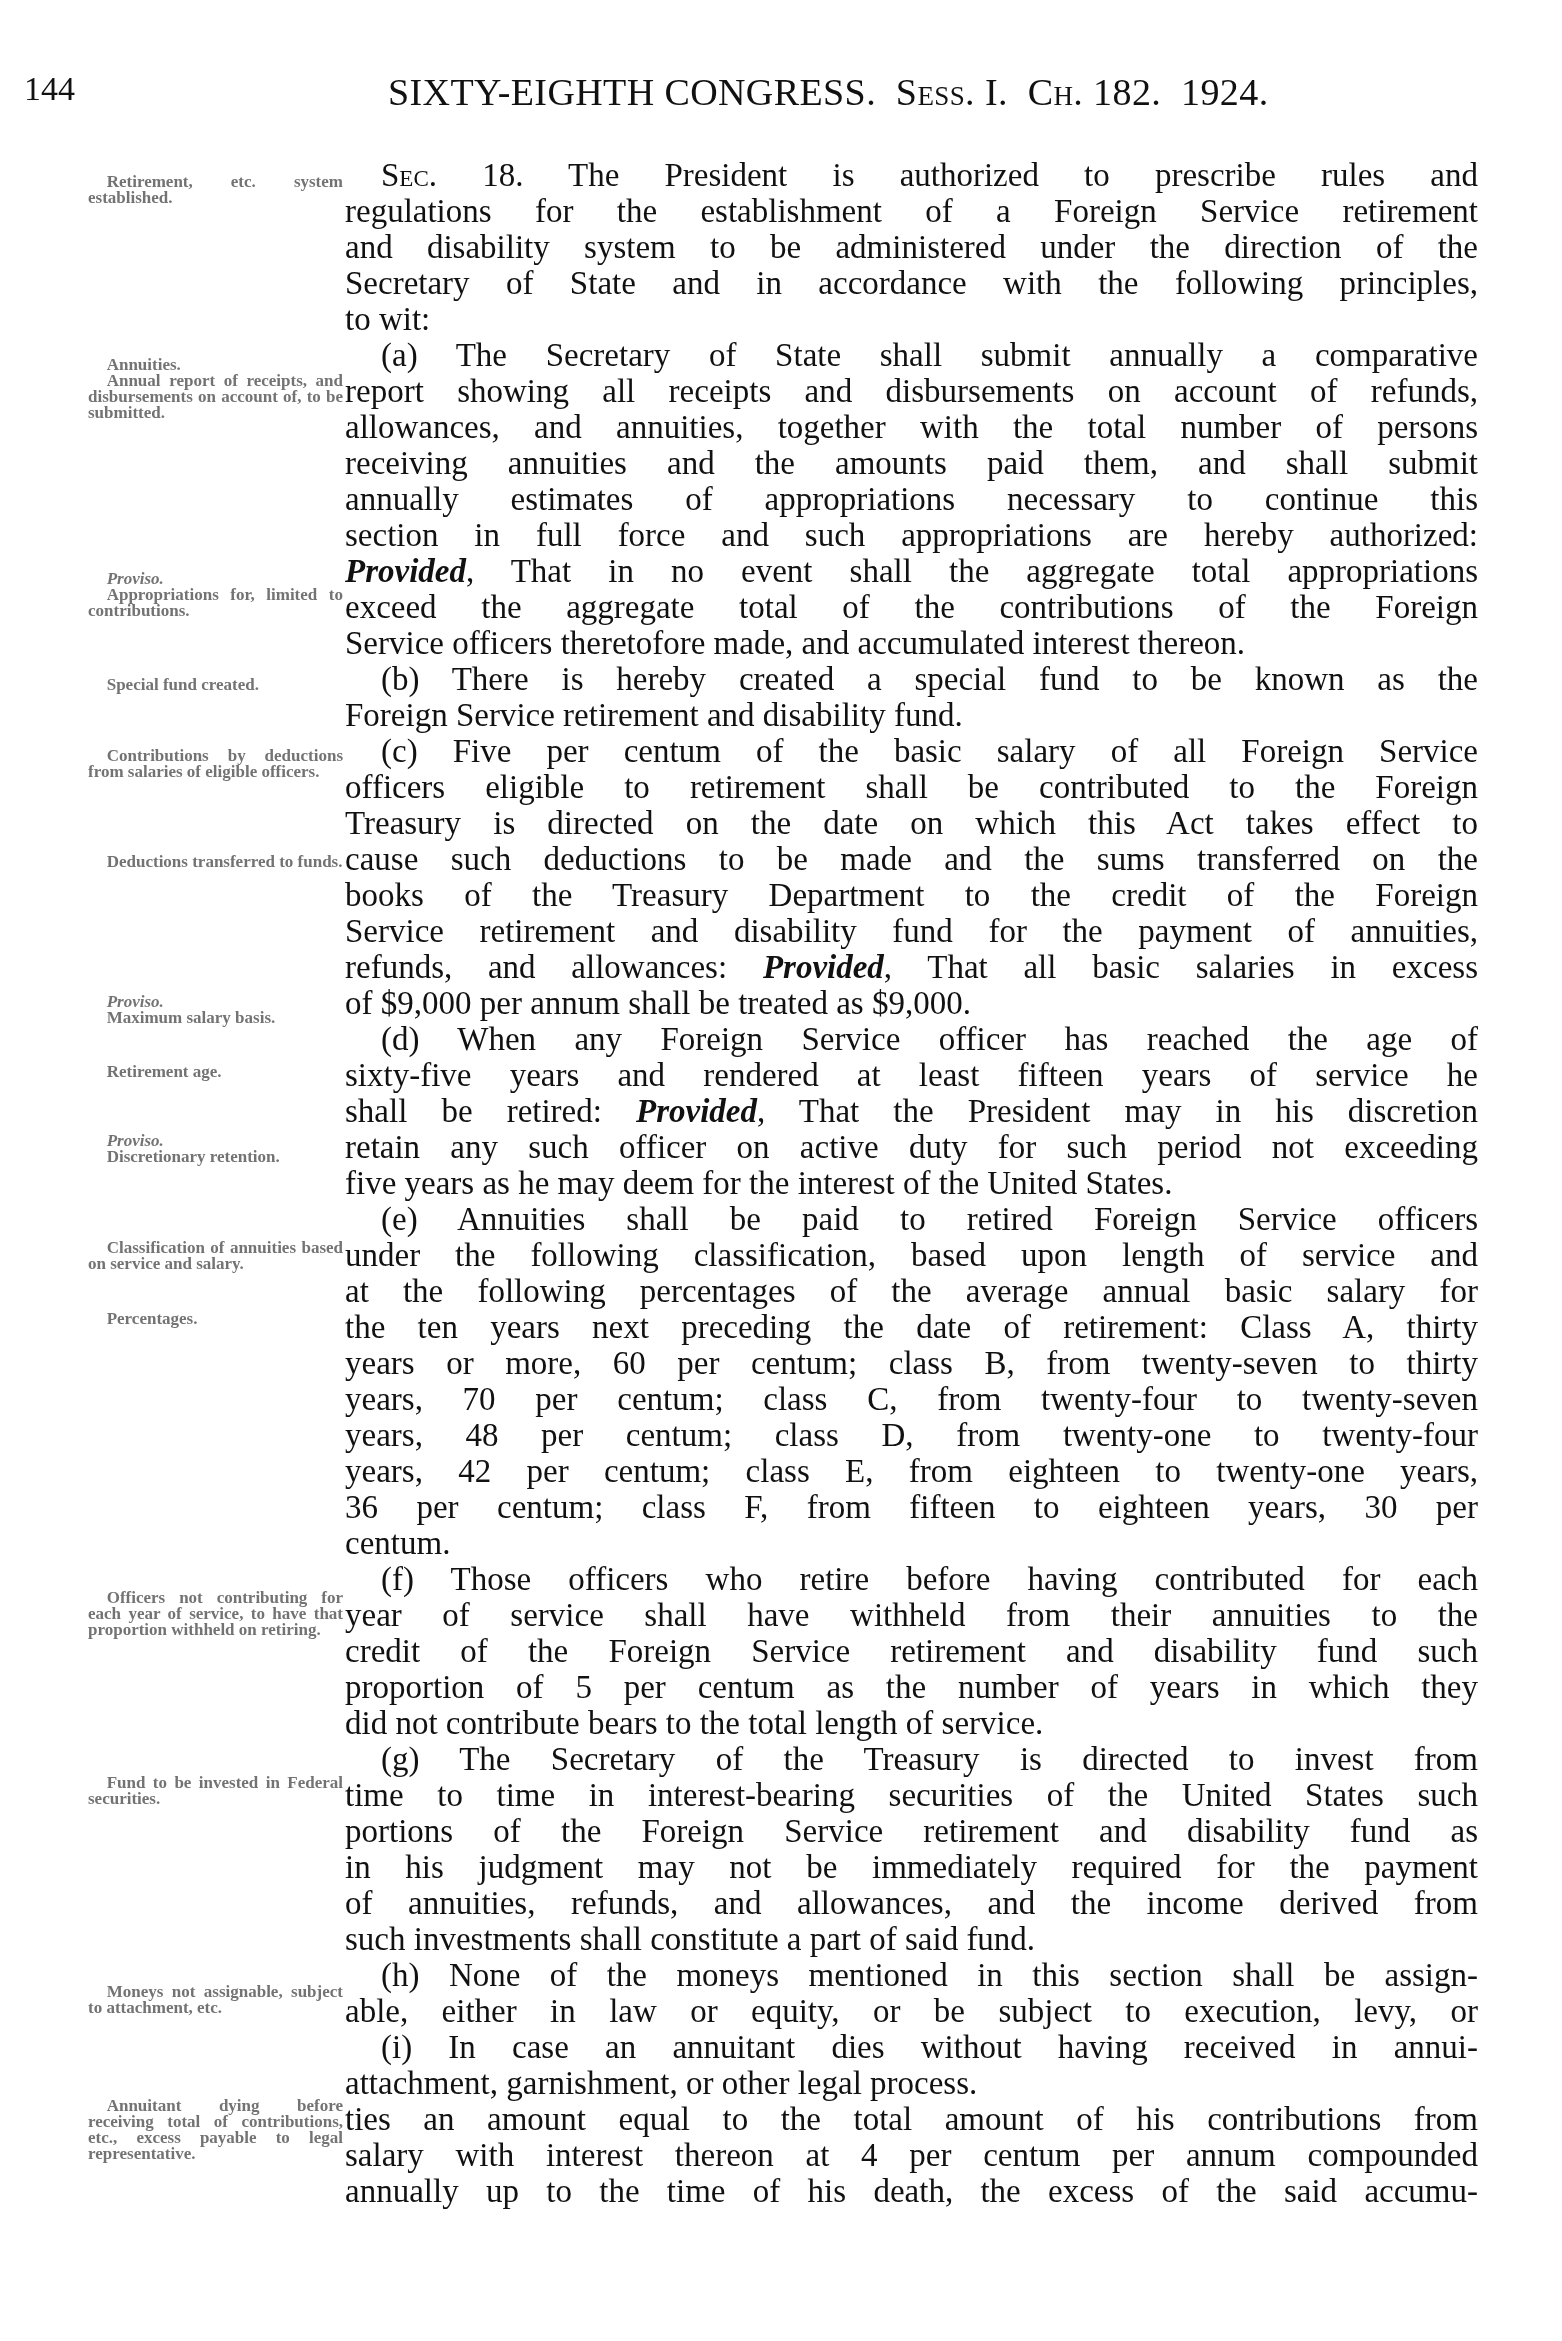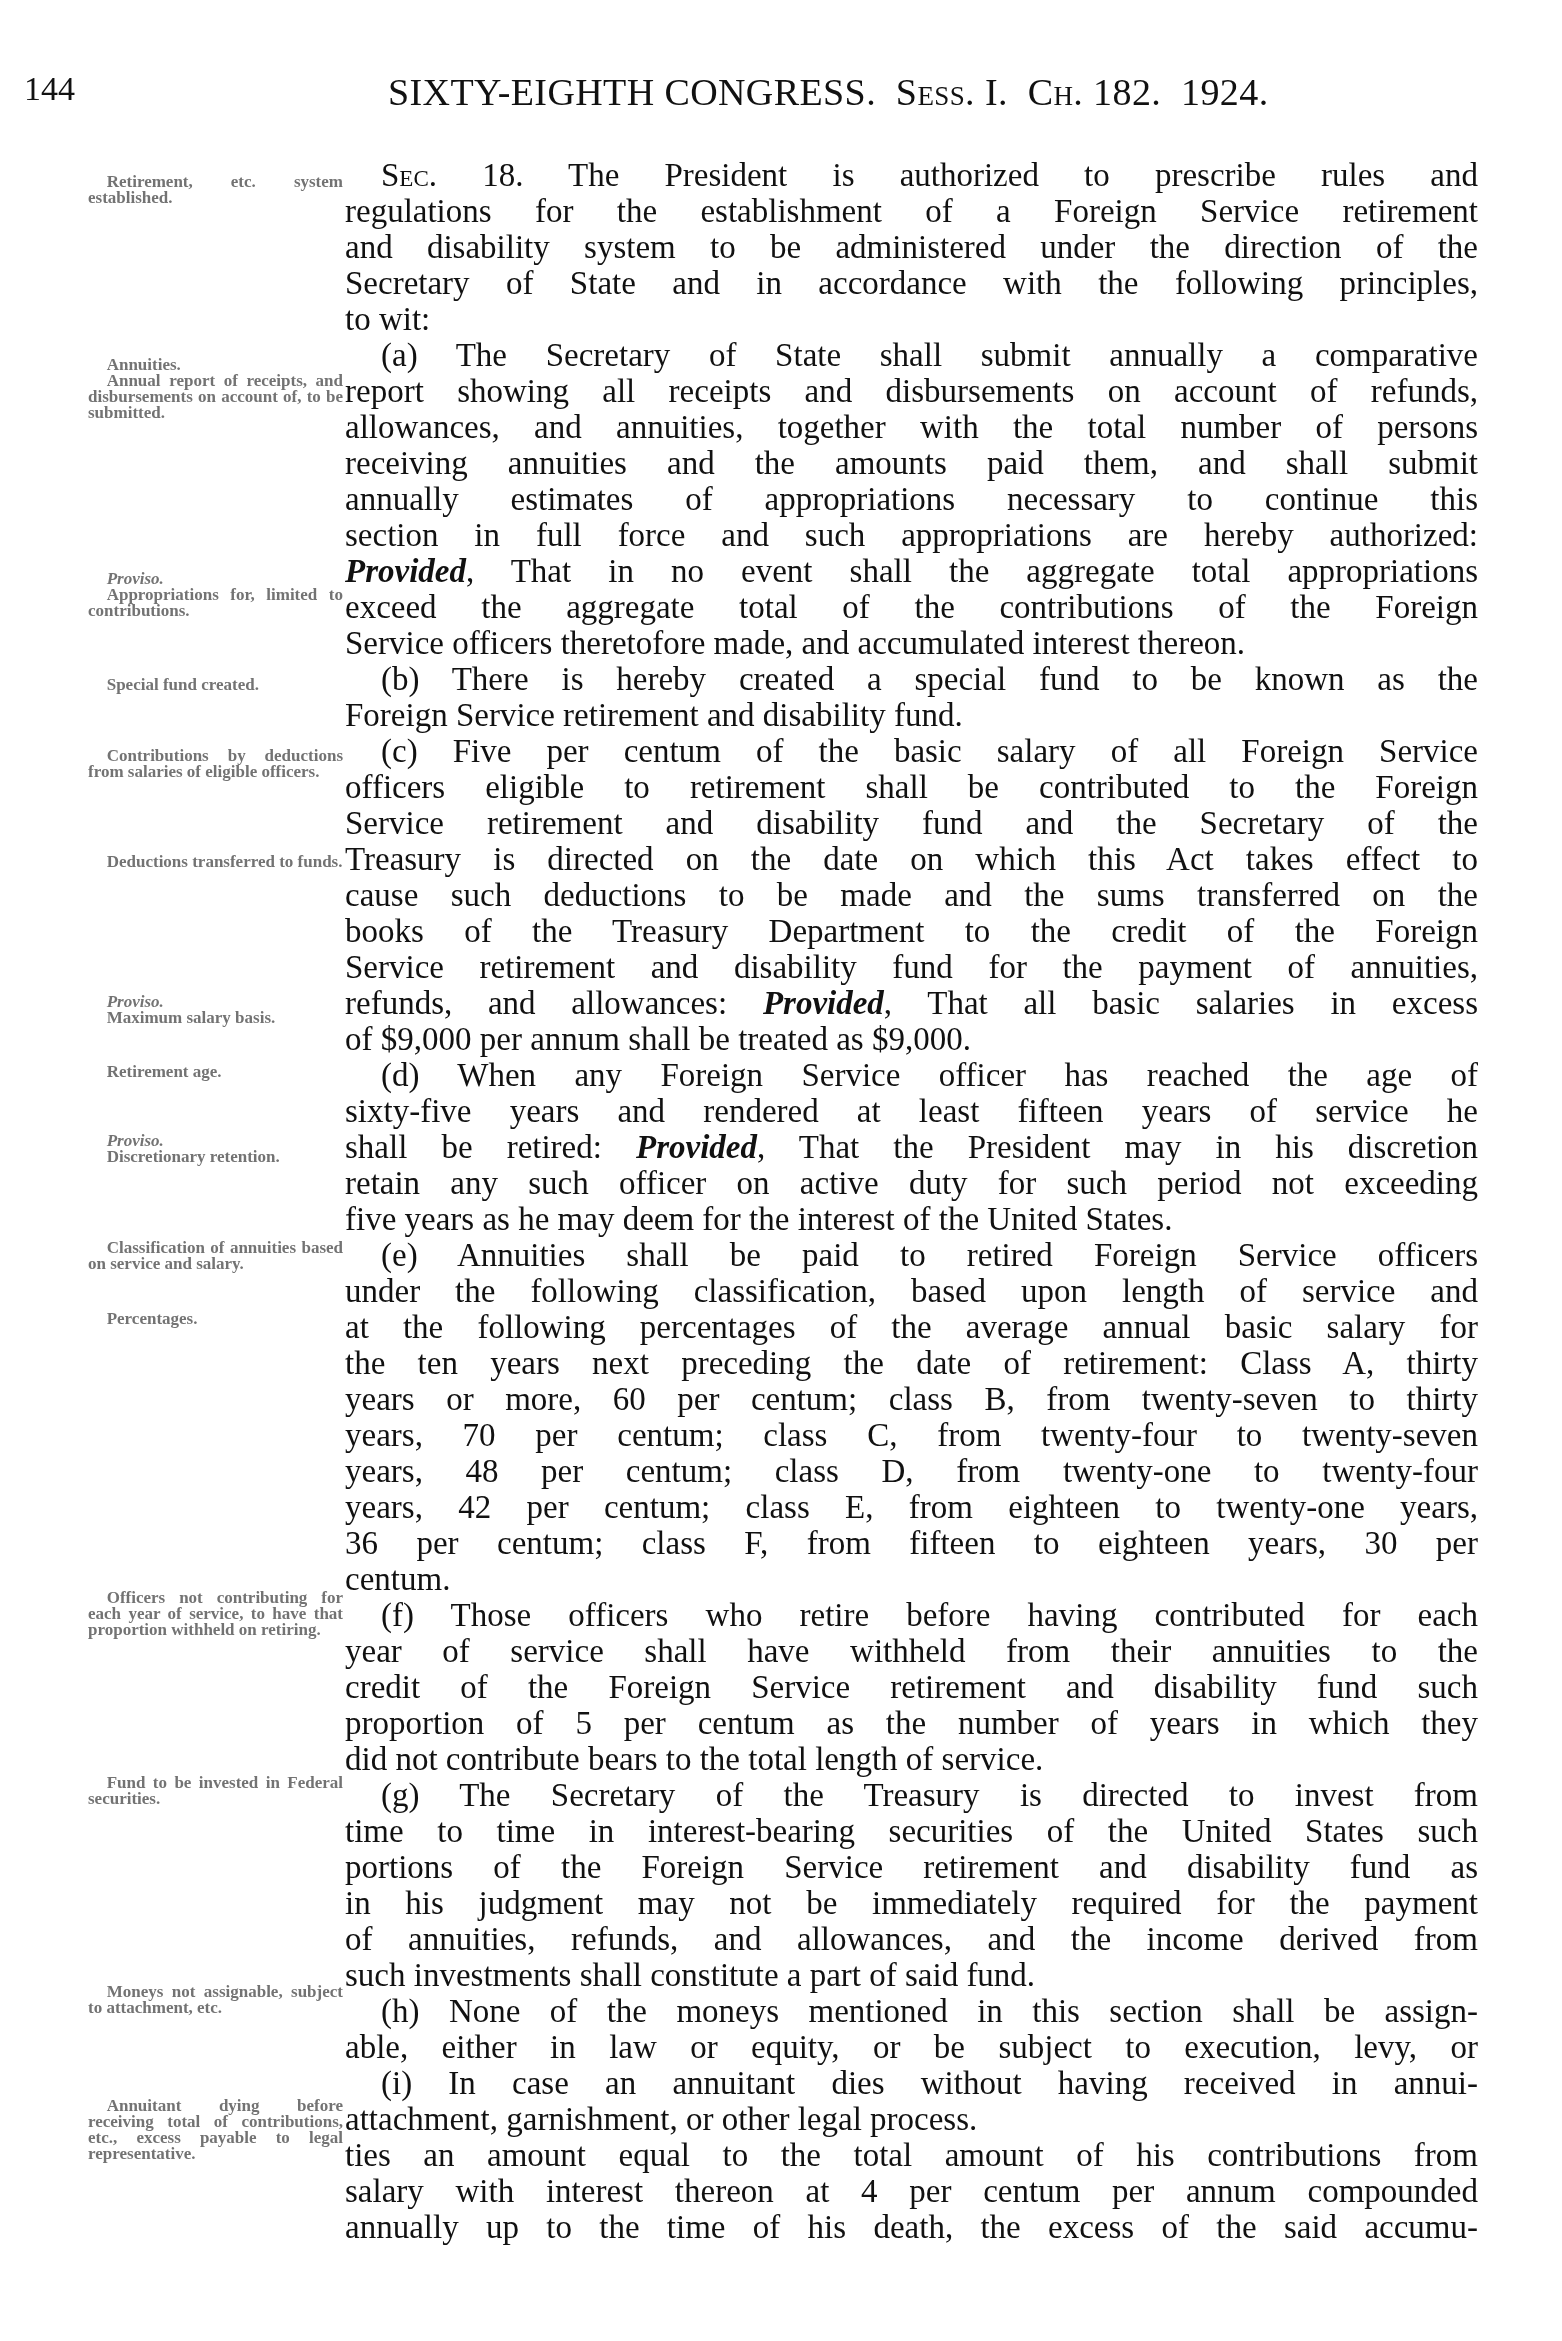--- a/index.html
+++ b/index.html
@@ -98,21 +98,20 @@
     <div class="line">receiving annuities and the amounts paid them, and shall submit</div>
     <div class="line">annually estimates of appropriations necessary to continue this</div>
     <div class="line">section in full force and such appropriations are hereby authorized:</div>
     <div class="line"><i>Provided</i>, That in no event shall the aggregate total appropriations</div>
     <div class="line">exceed the aggregate total of the contributions of the Foreign</div>
     <div class="line last">Service officers theretofore made, and accumulated interest thereon.</div>
     <div class="line indent">(b) There is hereby created a special fund to be known as the</div>
     <div class="line last">Foreign Service retirement and disability fund.</div>
     <div class="line indent">(c) Five per centum of the basic salary of all Foreign Service</div>
     <div class="line">officers eligible to retirement shall be contributed to the Foreign</div>
-    <div class="line">Service retirement and disability fund and the Secretary of the</div>
     <div class="line">Treasury is directed on the date on which this Act takes effect to</div>
     <div class="line">cause such deductions to be made and the sums transferred on the</div>
     <div class="line">books of the Treasury Department to the credit of the Foreign</div>
     <div class="line">Service retirement and disability fund for the payment of annuities,</div>
     <div class="line">refunds, and allowances: <i>Provided</i>, That all basic salaries in excess</div>
     <div class="line last">of $9,000 per annum shall be treated as $9,000.</div>
     <div class="line indent">(d) When any Foreign Service officer has reached the age of</div>
     <div class="line">sixty-five years and rendered at least fifteen years of service he</div>
     <div class="line">shall be retired: <i>Provided</i>, That the President may in his discretion</div>
     <div class="line">retain any such officer on active duty for such period not exceeding</div>

